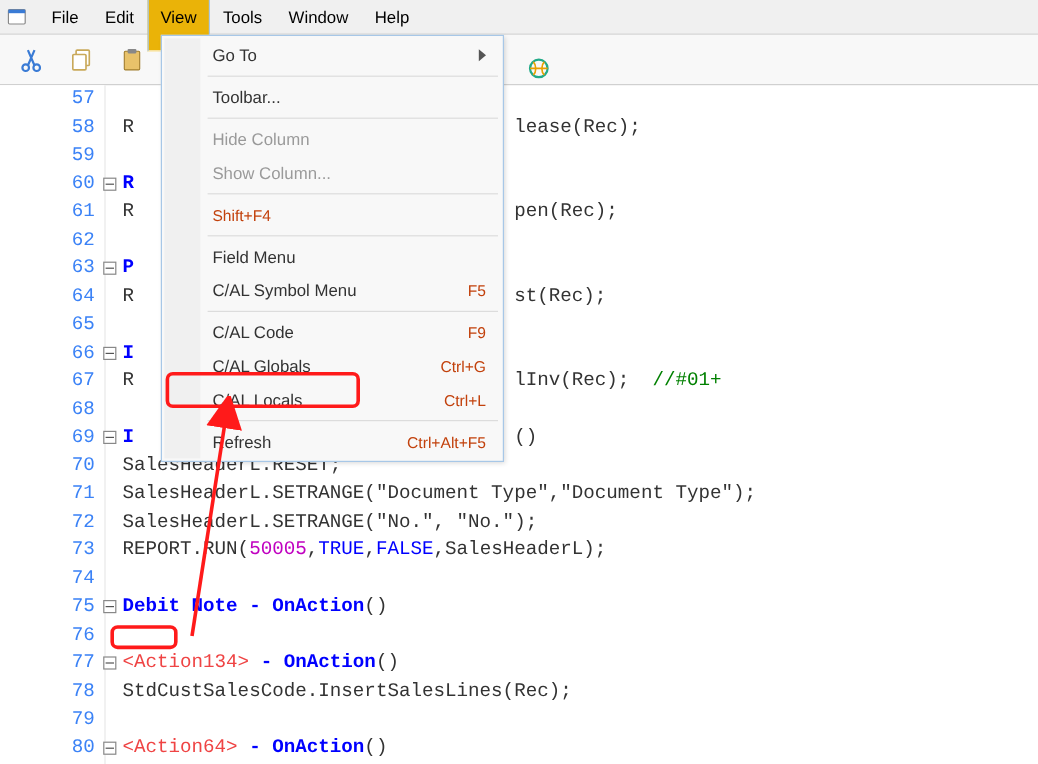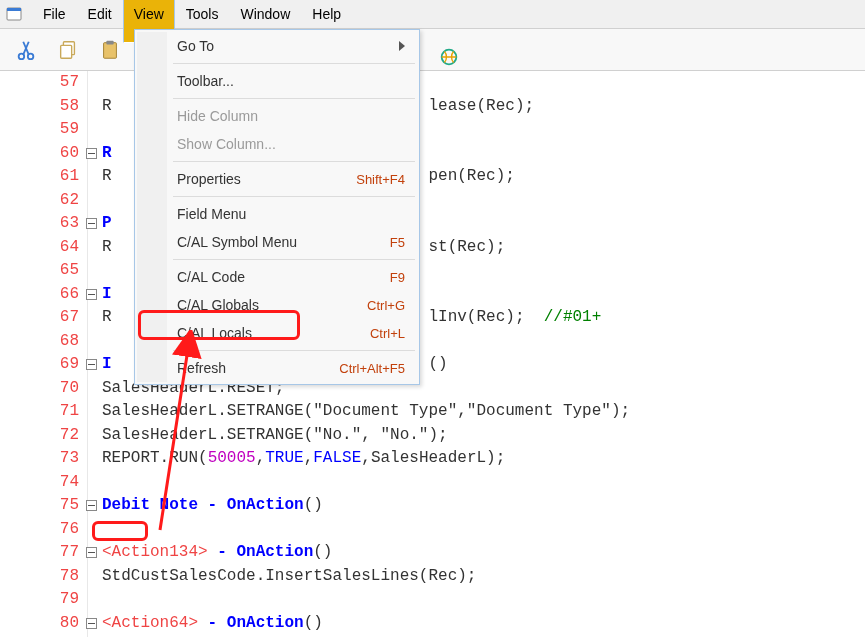--- a/index.html
+++ b/index.html
@@ -102,21 +102,21 @@
     left: 0; right: 0; top: 71px; bottom: 0;
     display: flex;
     font-family: Consolas, "Courier New", monospace;
     font-size: 16px;
     line-height: 23.5px;
     white-space: pre;
   }
   .gutter {
     width: 88px;
     text-align: right;
-    color: #ef4444;
+    color: #3b82f6;
     background: #fff;
     border-right: 1px solid #e8e8e8;
     padding-right: 8px;
   }
   .gutter .ln { height: 23.5px; }
 
   .code-col {
     flex: 1;
     position: relative;
     padding-left: 14px;
@@ -216,21 +216,20 @@
       </div>
       <div class="sep"></div>
       <div class="mi disabled">
         <span class="label">Hide Column</span>
       </div>
       <div class="mi disabled">
         <span class="label">Show Column...</span>
       </div>
       <div class="sep"></div>
       <div class="mi">
-        <span class="label">Properties</span>
         <span class="shortcut">Shift+F4</span>
       </div>
       <div class="sep"></div>
       <div class="mi">
         <span class="label">Field Menu</span>
       </div>
       <div class="mi">
         <span class="label">C/AL Symbol Menu</span>
         <span class="shortcut">F5</span>
       </div>

